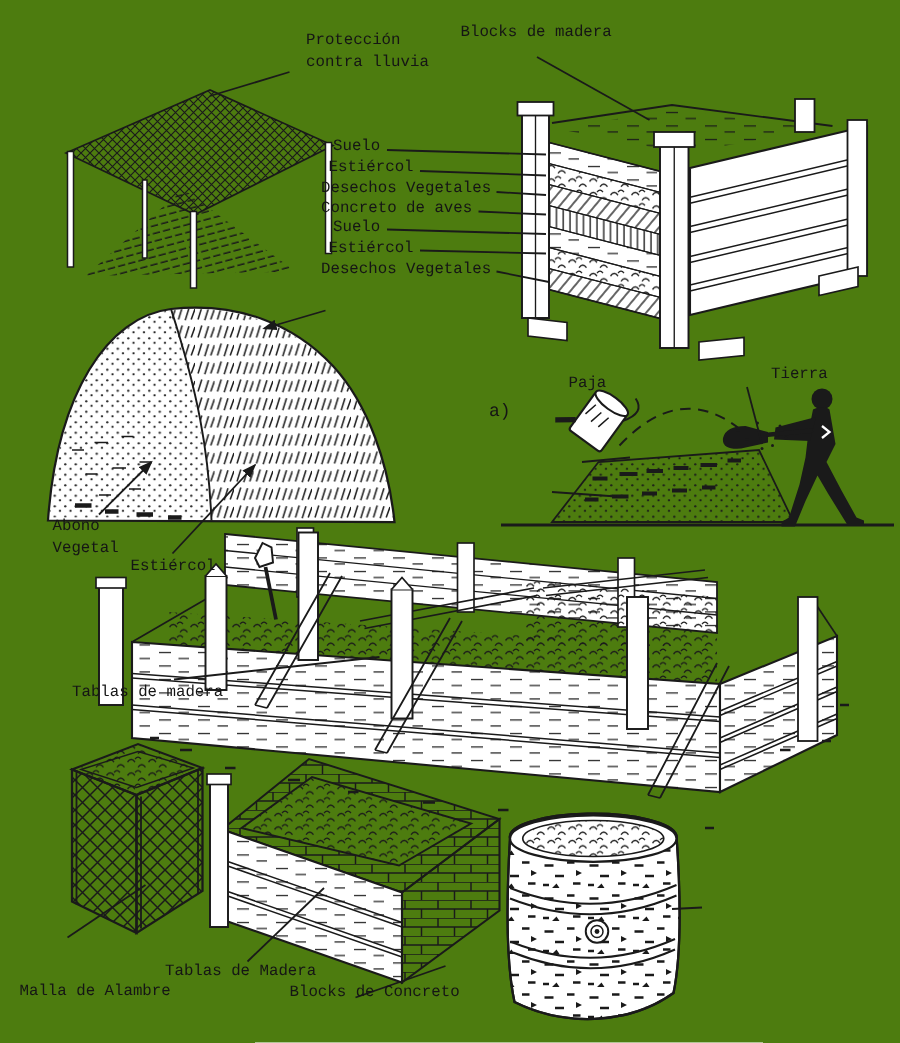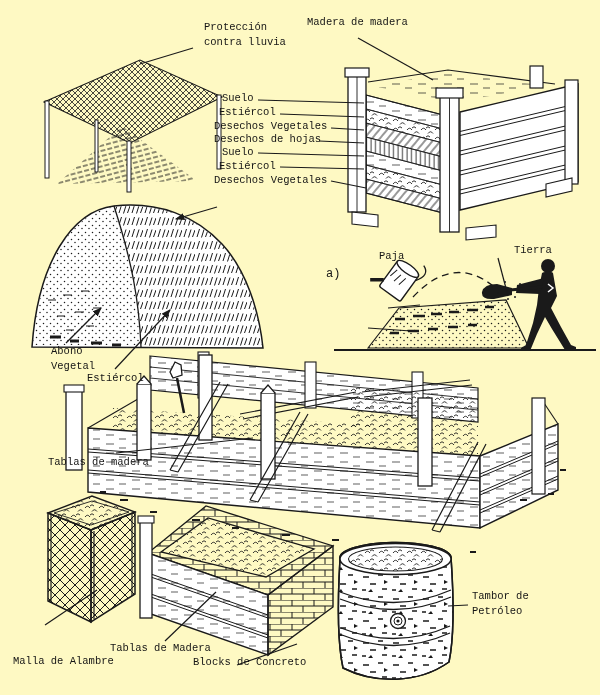--- a/index.html
+++ b/index.html
@@ -1,18 +1,18 @@
 <!DOCTYPE html>
 <html><head>
 <meta charset="utf-8">
 <style>
   *{margin:0;padding:0;box-sizing:border-box}
   html,body{background:#fff}
   body{width:600px;height:695px;font-family:"Liberation Mono","DejaVu Sans Mono",monospace}
-  .page{position:relative;width:600px;height:695px;background:#fef9c3;overflow:hidden}
+  .page{position:relative;width:600px;height:695px;background:#4d7c0f;overflow:hidden}
   .art{position:absolute;left:0;top:0}
   .lbl{position:absolute;font-size:10.5px;line-height:13px;color:#151515;white-space:pre-line}
   .lh14{line-height:14px}.lh15{line-height:15px}
 </style>
 </head>
 <body>
 
 <div class="page">
 
 <svg class="art" width="600" height="695" viewBox="0 0 600 695">
@@ -234,36 +234,34 @@
     <path d="M116,453 L253,438"></path>
     <path d="M45,625 L97,590"></path>
     <path d="M165,641 L216,592"></path>
     <path d="M237,665 L297,644"></path>
     <path d="M468,605 L448,606"></path>
   </g>
 </svg>
 
 <div class="lbl lh15" style="left:204px;top:20px">Protección
 contra lluvia</div>
-<div class="lbl" style="left:307px;top:16px">Madera de madera</div>
+<div class="lbl" style="left:307px;top:16px">Blocks de madera</div>
 
 <div class="lbl" style="left:222px;top:92px">Suelo</div>
 <div class="lbl" style="left:219px;top:106px">Estiércol</div>
 <div class="lbl" style="left:214px;top:120px">Desechos Vegetales</div>
-<div class="lbl" style="left:214px;top:133px">Desechos de hojas</div>
+<div class="lbl" style="left:214px;top:133px">Concreto de aves</div>
 <div class="lbl" style="left:222px;top:146px">Suelo</div>
 <div class="lbl" style="left:219px;top:160px">Estiércol</div>
 <div class="lbl" style="left:214px;top:174px">Desechos Vegetales</div>
 
 <div class="lbl" style="left:326px;top:268px;font-size:12px">a)</div>
 <div class="lbl" style="left:379px;top:250px">Paja</div>
 <div class="lbl" style="left:514px;top:244px">Tierra</div>
-<div class="lbl lh15" style="left:51px;top:344px">Abono
+<div class="lbl lh15" style="left:35px;top:344px">Abono
 Vegetal</div>
 <div class="lbl" style="left:87px;top:372px">Estiércol</div>
 <div class="lbl" style="left:48px;top:456px">Tablas de madera</div>
 <div class="lbl" style="left:13px;top:655px">Malla de Alambre</div>
 <div class="lbl" style="left:110px;top:642px">Tablas de Madera</div>
 <div class="lbl" style="left:193px;top:656px">Blocks de Concreto</div>
-<div class="lbl lh15" style="left:472px;top:589px">Tambor de
-Petróleo</div>
 
 </div>
 
 </body></html>

